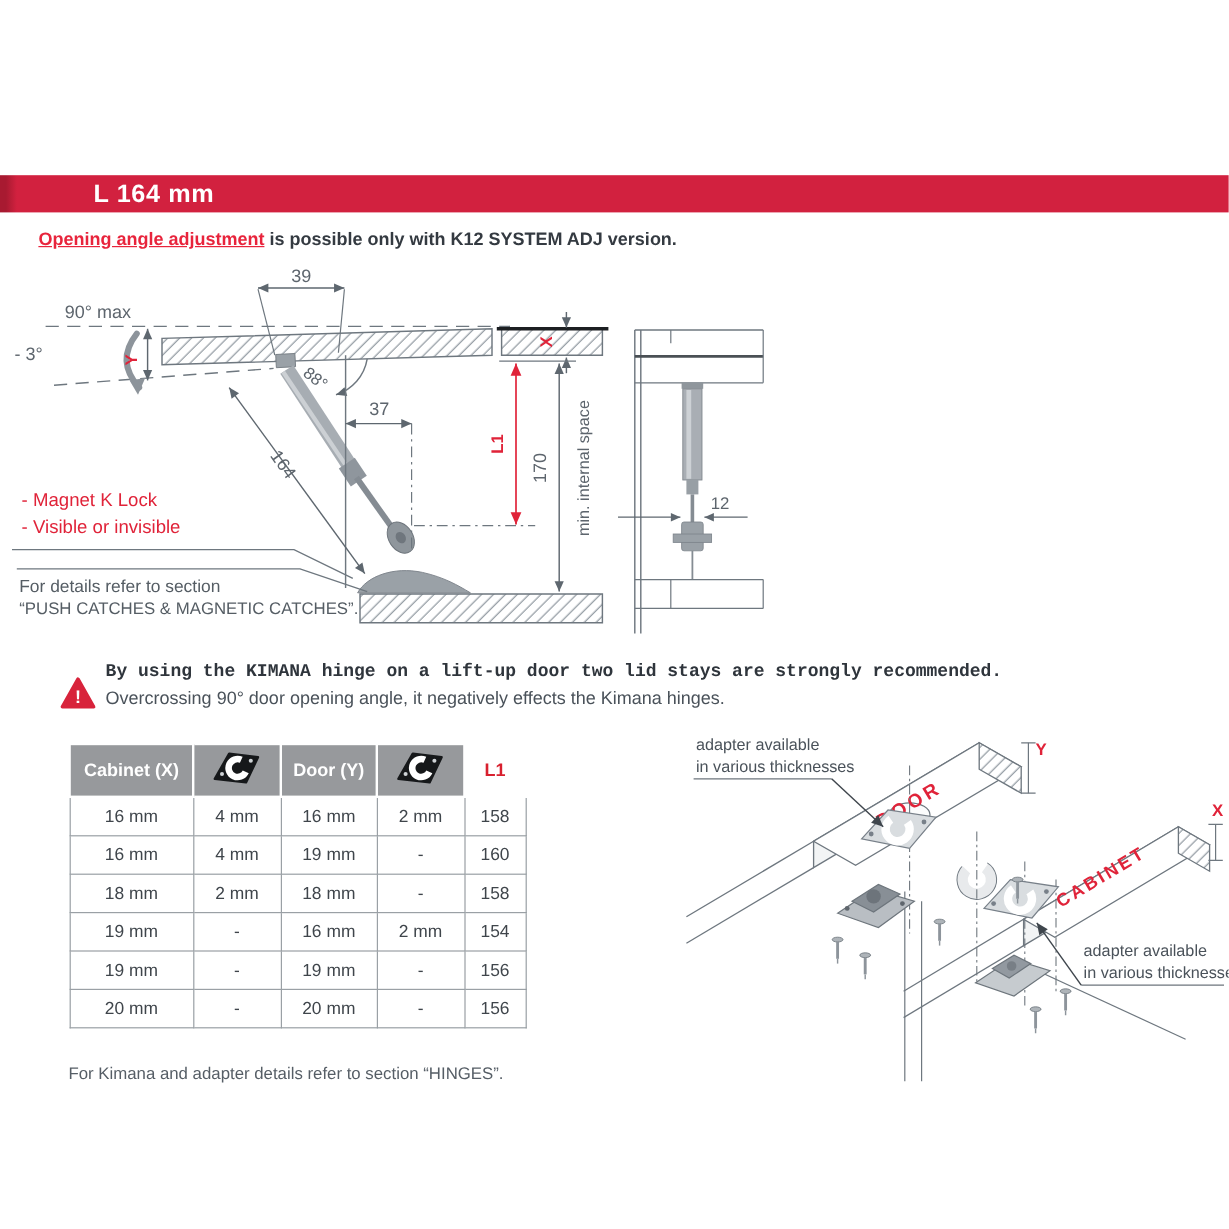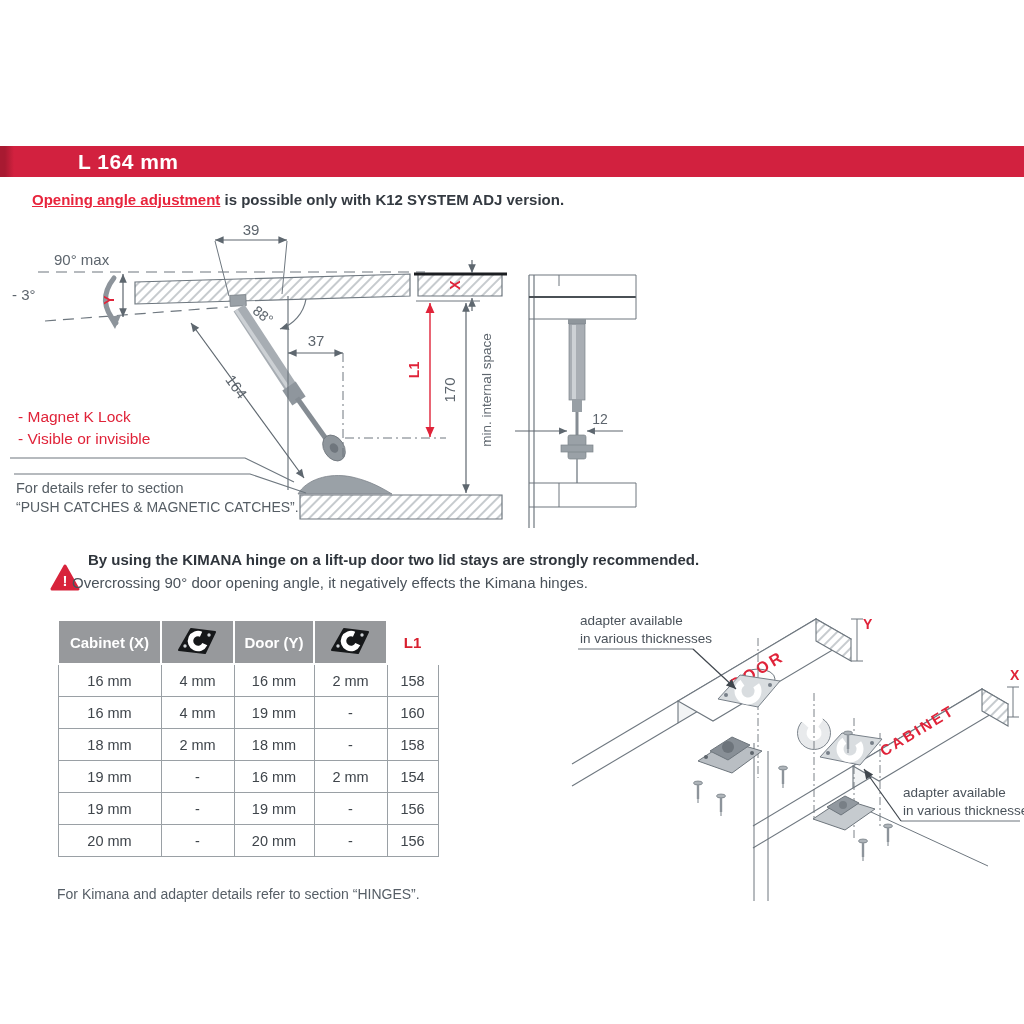--- a/index.html
+++ b/index.html
@@ -15,22 +15,22 @@
   .intro{position:absolute;left:32px;top:191px;font-size:15px;font-weight:bold;color:#343a41;}
   .intro .redlink{color:#e8243c;text-decoration:underline;cursor:pointer;}
 
   svg{position:absolute;overflow:visible;}
   svg text{font-family:"Liberation Sans",sans-serif;}
   .dimtxt{fill:#5d656d;font-size:15px;}
   .dimtxt-s{fill:#5d656d;font-size:14px;}
   .redlbl{fill:#e02339;font-weight:bold;font-size:14px;}
 
   
-  .warn-bold{position:absolute;left:88px;top:551px;font-size:15px;font-weight:bold;color:#2f353c;}
-  .warn-reg{position:absolute;left:72px;top:574px;font-size:15px;color:#4a525a;}
+  .warn-bold{position:absolute;left:88px;top:551px;font-size:15px;font-weight:bold;color:#2f353c;font-family:Liberation Mono, monospace;}
+  .warn-reg{position:absolute;left:88px;top:574px;font-size:15px;color:#4a525a;}
 
   
   .spec-table{position:absolute;left:57px;top:619px;border-collapse:collapse;table-layout:fixed;}
   .spec-table th{background:#97999c;color:#fff;font-size:15px;font-weight:bold;
     border:2px solid #fff;height:42px;padding:0;}
   .spec-table th.l1h{background:#fff;color:#d8202f;border:2px solid #fff;}
   .spec-table td{border:1px solid #9aa0a5;background:#fff;color:#3f454b;font-size:14.5px;
     text-align:center;height:31px;padding:0;}
   .footnote{position:absolute;left:57px;top:858px;font-size:14px;color:#565e66;margin-top:28px;}
 </style>

